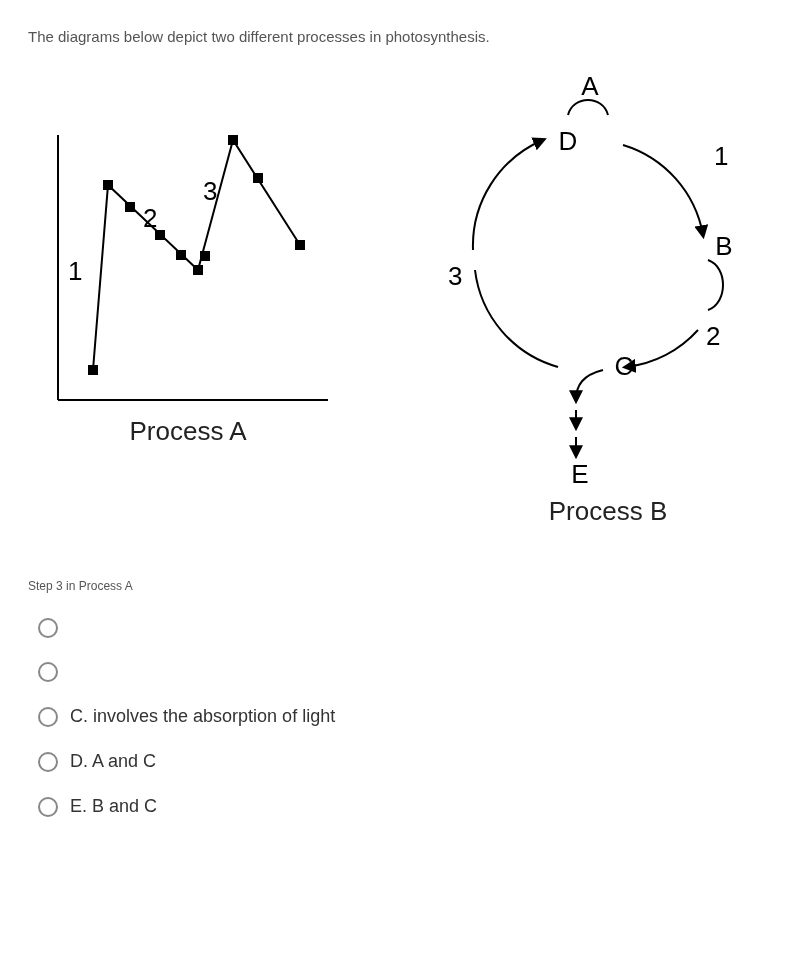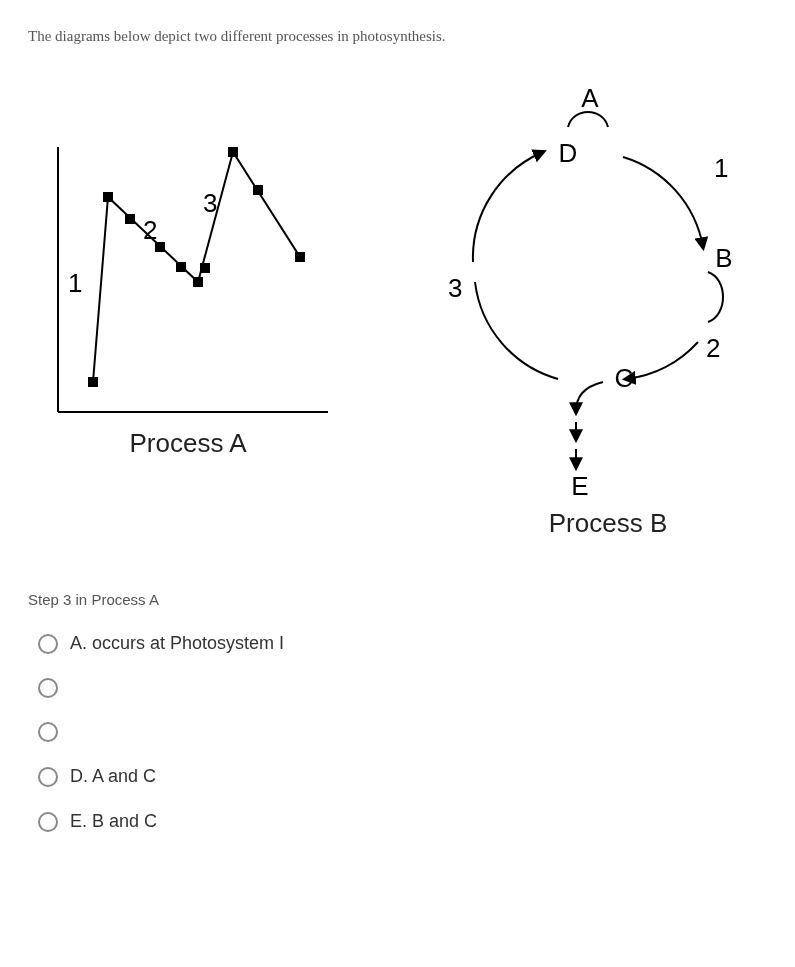--- a/index.html
+++ b/index.html
@@ -6,33 +6,32 @@
     font-family: Arial, Helvetica, sans-serif;
     margin: 0;
     padding: 28px 28px 40px 28px;
     color: #444;
     width: 795px;
     box-sizing: border-box;
   }
   .intro {
     font-size: 15px;
     color: #555;
-    margin-bottom: 22px;
-    font-family: Liberation Serif, serif;
+    margin-bottom: 10px;
   }
   .diagrams {
     display: flex;
     flex-direction: row;
     align-items: flex-start;
     margin-bottom: 30px;
   }
   .proc-a-wrap { width: 320px; }
   .proc-b-wrap { width: 340px; margin-left: 60px; }
   .question-stem {
-    font-size: 15px;
+    font-size: 12px;
     color: #555;
     margin: 50px 0 25px 0;
   }
   .option-row {
     display: flex;
     align-items: center;
     margin: 0 0 24px 10px;
     font-size: 18px;
     color: #333;
   }
@@ -119,27 +118,27 @@
 
       <text x="200" y="465" font-size="26" fill="#222" text-anchor="middle"><tspan>Process B</tspan></text>
     </svg>
   </div>
 </div>
 
 <div class="question-stem">Step 3 in Process A</div>
 
 <div class="option-row">
   <span class="radio"></span>
-  <span>A. occurs at Photosystem I</span>
 </div>
 <div class="option-row">
   <span class="radio"></span>
 </div>
 <div class="option-row">
   <span class="radio"></span>
+  <span>C. involves the absorption of light</span>
 </div>
 <div class="option-row">
   <span class="radio"></span>
   <span>D. A and C</span>
 </div>
 <div class="option-row">
   <span class="radio"></span>
   <span>E. B and C</span>
 </div>
 

